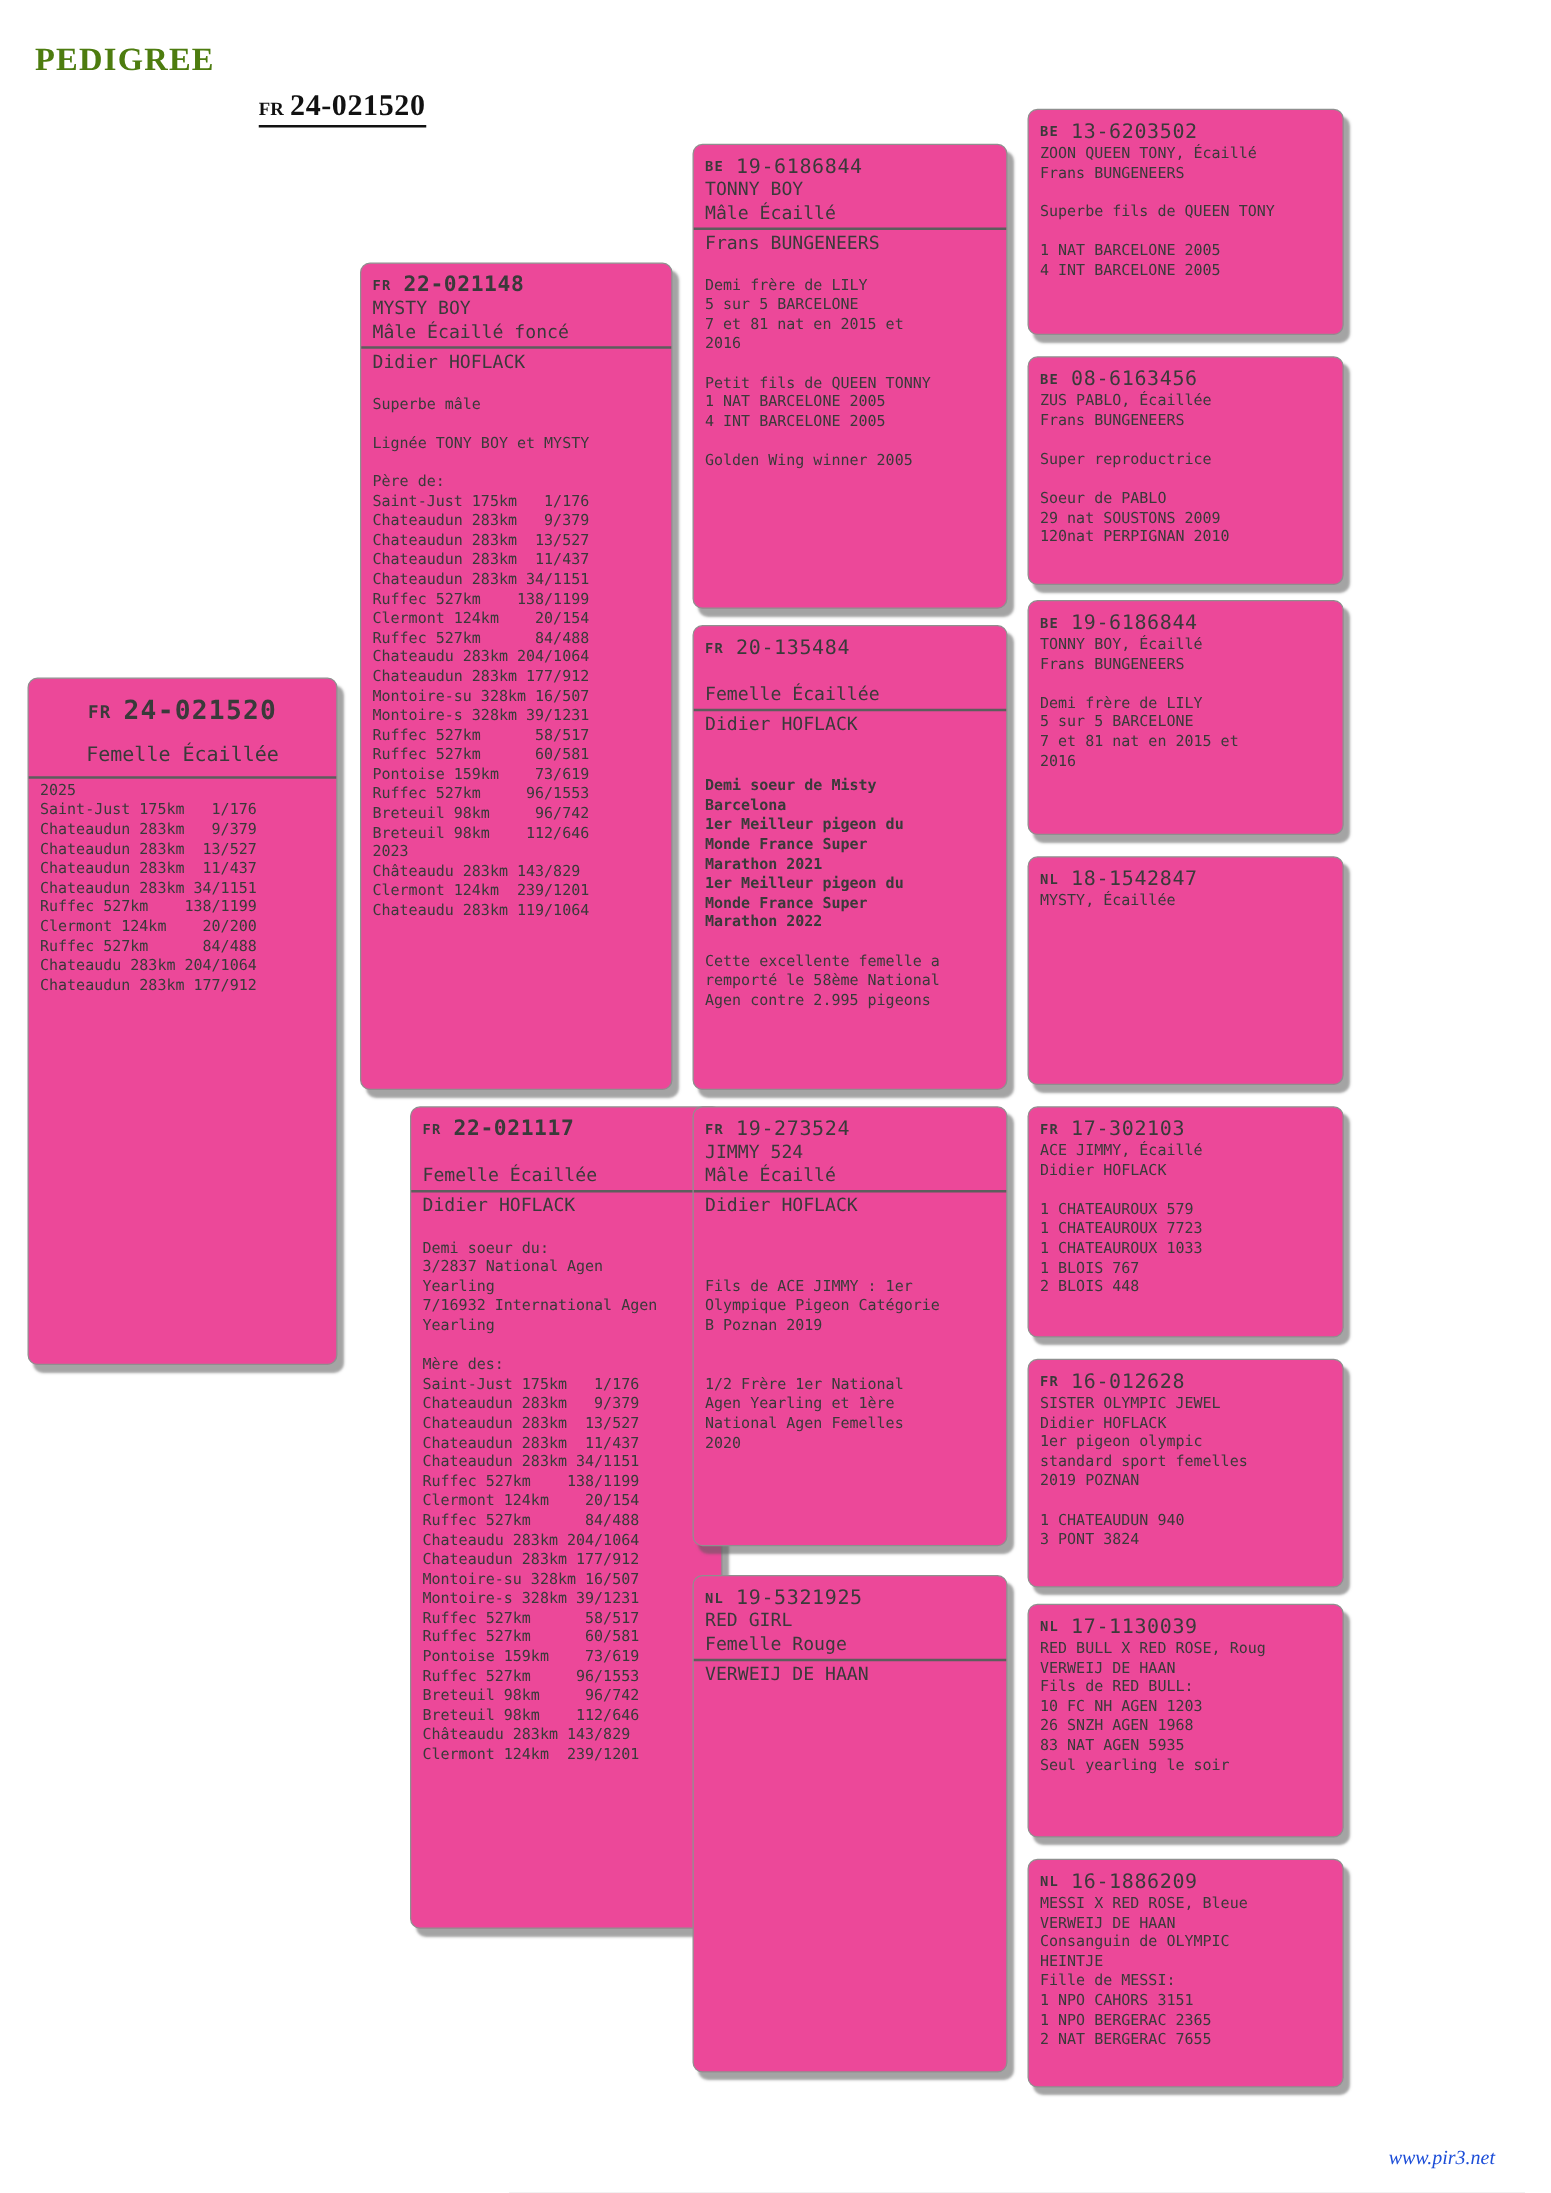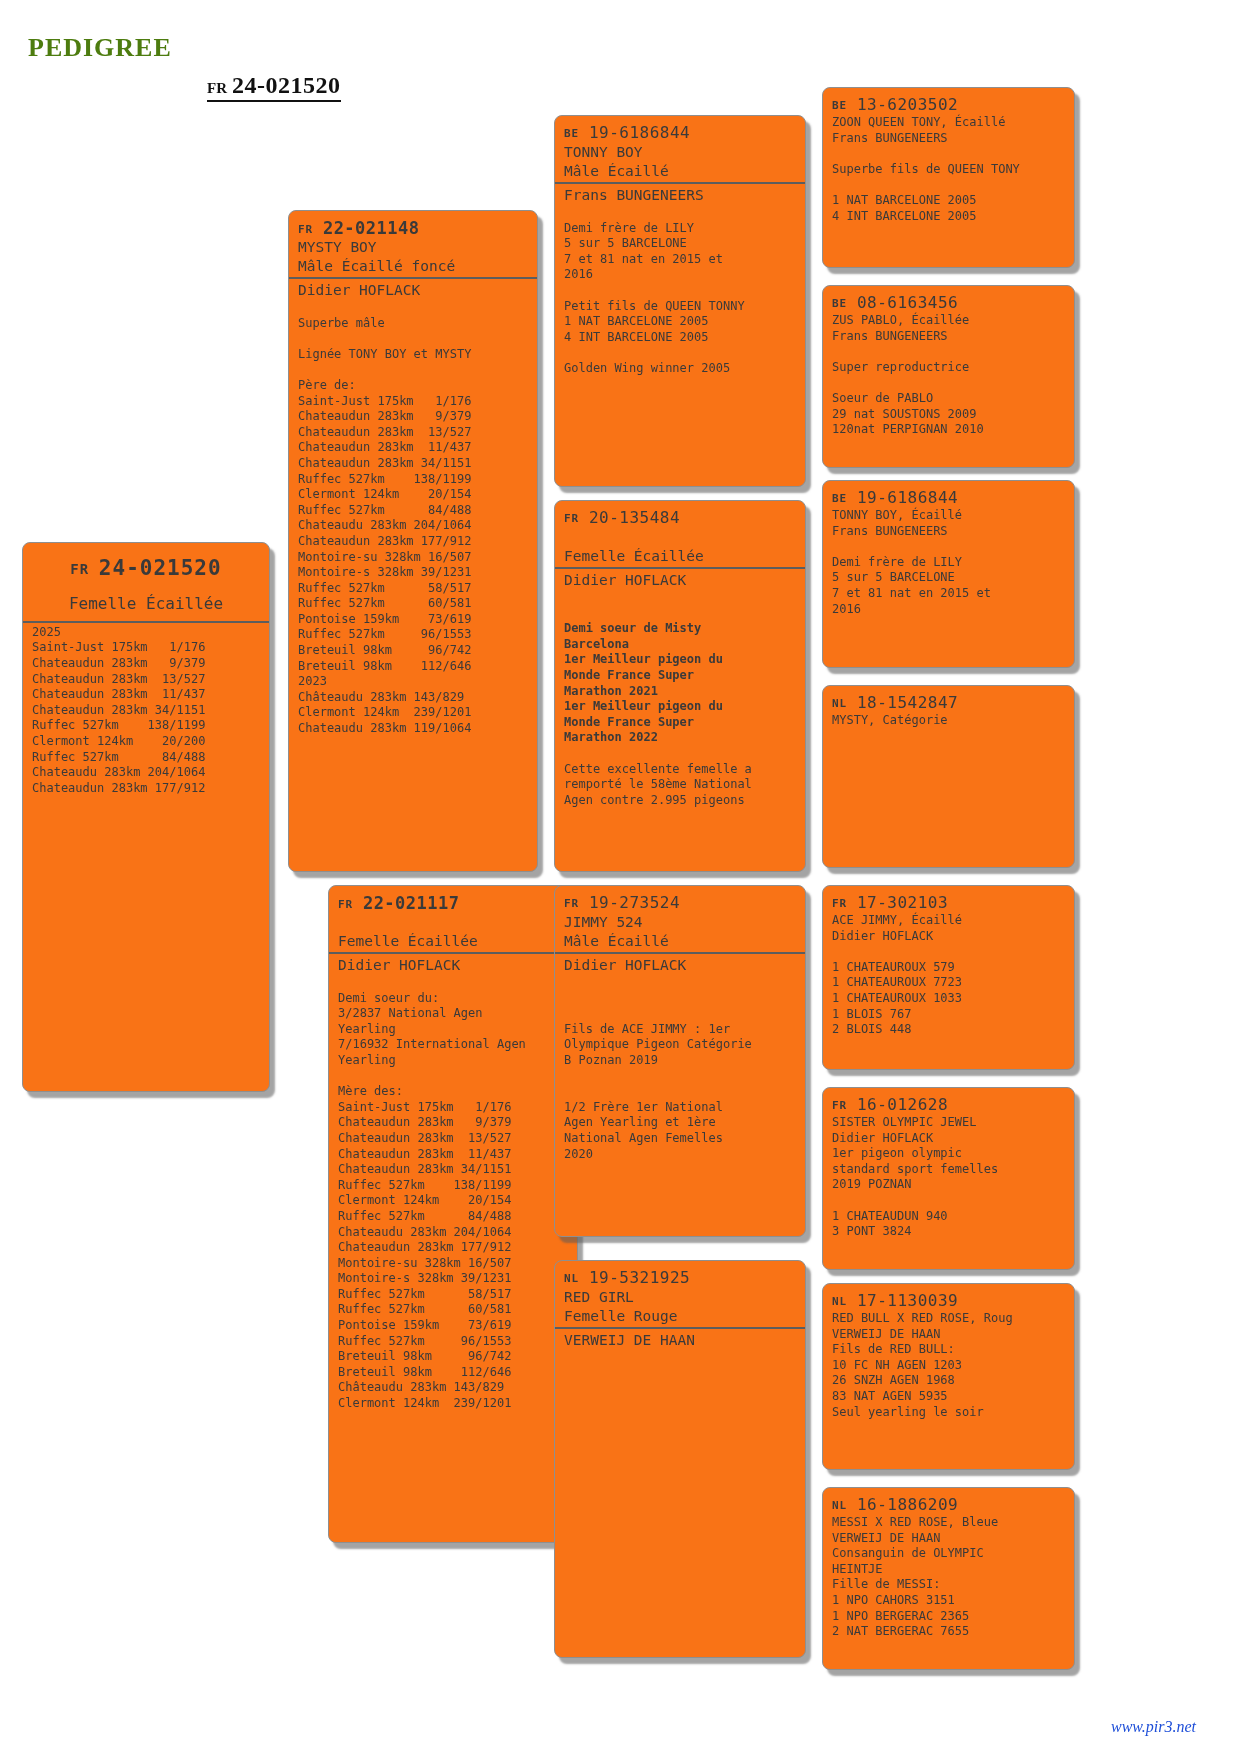--- a/index.html
+++ b/index.html
@@ -5,21 +5,21 @@
   html,body{margin:0;padding:0;background:#e8e8e8;}
   .page{position:relative;width:1241px;height:1754px;background:#ffffff;overflow:hidden;
         font-family:"DejaVu Sans Mono",monospace;color:#3a3a3a;}
   .page-title{position:absolute;left:28px;top:18px;font-family:"Liberation Serif",serif;
         font-weight:bold;font-size:26px;letter-spacing:1px;color:#4d7c0f;margin-top:15px;}
   .main-ring{position:absolute;left:207px;top:72px;font-family:"Liberation Serif",serif;
         border-bottom:2.5px solid #111;padding-bottom:1px;color:#111;}
   .main-ring .mr-prefix{font-size:15px;font-weight:bold;margin-right:5px;}
   .main-ring .mr-num{font-size:24px;font-weight:bold;letter-spacing:0.5px;}
 
-  .box{position:absolute;background:#f97316;border:1px solid #8f8f8f;border-radius:8px;
+  .box{position:absolute;background:#ec4899;border:1px solid #8f8f8f;border-radius:8px;
        box-shadow:5px 6px 2px rgba(90,90,90,0.55);padding:7px 9px;box-sizing:border-box;}
   .ring-line{min-height:20px;margin-bottom:0;}
   .cc{font-size:11px;font-weight:bold;letter-spacing:1px;vertical-align:1px;}
   .rn{font-size:16px;font-weight:normal;letter-spacing:0.5px;}
   .b-parent .rn{font-size:17px;font-weight:bold;}
   .name-line,.sex-line,.owner-line{font-size:14.5px;line-height:1.3;min-height:19px;white-space:pre;}
   .rule{border-top:2px solid #5d5d5d;margin:1px -9px 2px -9px;}
   .body{white-space:pre-wrap;font-size:12px;line-height:1.3;min-height:19px;}
   .body.bold{font-weight:bold;}
 
@@ -254,21 +254,21 @@
 Frans BUNGENEERS
 
 Demi frère de LILY
 5 sur 5 BARCELONE
 7 et 81 nat en 2015 et
 2016</div>
   </div>
 
   <div class="box" id="box-fmm">
     <div class="ring-line"><span class="cc">NL</span> <span class="rn">18-1542847</span></div>
-    <div class="body">MYSTY, Catégorie</div>
+    <div class="body">MYSTY, Écaillée</div>
   </div>
 
   <div class="box" id="box-mff">
     <div class="ring-line"><span class="cc">FR</span> <span class="rn">17-302103</span></div>
     <div class="body">ACE JIMMY, Écaillé
 Didier HOFLACK
 
 1 CHATEAUROUX 579
 1 CHATEAUROUX 7723
 1 CHATEAUROUX 1033

